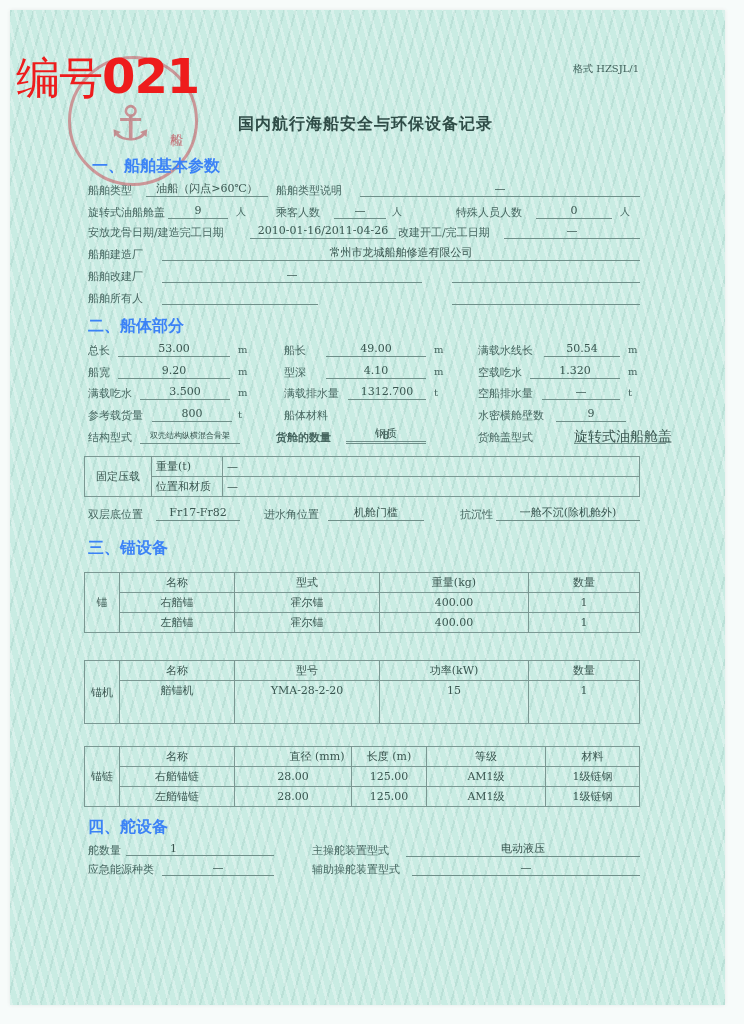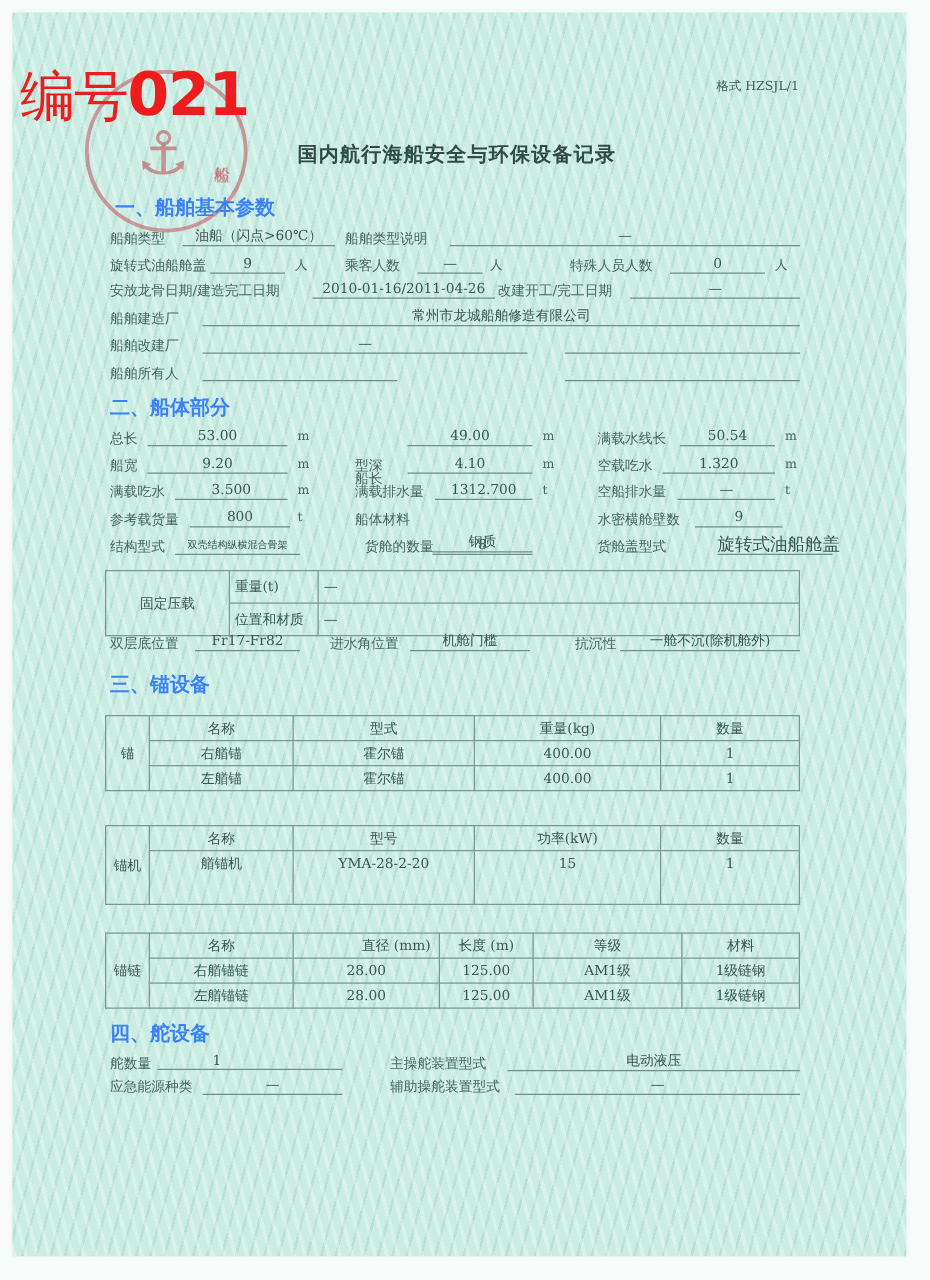--- a/index.html
+++ b/index.html
@@ -96,36 +96,36 @@
 <div class="abs val" style="left:140px;top:385px;width:90px;">3.500</div>
 <div class="abs unit" style="left:238px;top:387px;">m</div>
 
 <div class="abs lbl" style="left:88px;top:408px;">参考载货量</div>
 <div class="abs val" style="left:152px;top:407px;width:80px;">800</div>
 <div class="abs unit" style="left:238px;top:409px;">t</div>
 
 <div class="abs lbl" style="left:88px;top:430px;">结构型式</div>
 <div class="abs val" style="left:140px;top:429px;width:100px;font-size:8px;">双壳结构纵横混合骨架</div>
 
-<div class="abs lbl" style="left:284px;top:343px;margin-top:32px;">船长</div>
+<div class="abs lbl" style="left:284px;top:343px;">船长</div>
 <div class="abs val" style="left:326px;top:342px;width:100px;">49.00</div>
 <div class="abs unit" style="left:434px;top:344px;">m</div>
 
 <div class="abs lbl" style="left:284px;top:365px;">型深</div>
 <div class="abs val" style="left:326px;top:364px;width:100px;">4.10</div>
 <div class="abs unit" style="left:434px;top:366px;">m</div>
 
 <div class="abs lbl" style="left:284px;top:386px;">满载排水量</div>
 <div class="abs val" style="left:348px;top:385px;width:78px;">1312.700</div>
 <div class="abs unit" style="left:434px;top:387px;">t</div>
 
 <div class="abs lbl" style="left:284px;top:408px;">船体材料</div>
 <div class="abs val" style="left:346px;top:407px;width:80px;margin-top:20px;">钢质</div>
 
-<div class="abs lbl" style="left:292px;top:430px;">货舱的数量</div>
+<div class="abs lbl" style="left:276px;top:430px;font-weight:bold;">货舱的数量</div>
 <div class="abs val" style="left:346px;top:429px;width:80px;">8</div>
 
 <div class="abs lbl" style="left:478px;top:343px;">满载水线长</div>
 <div class="abs val" style="left:544px;top:342px;width:76px;">50.54</div>
 <div class="abs unit" style="left:628px;top:344px;">m</div>
 
 <div class="abs lbl" style="left:478px;top:365px;">空载吃水</div>
 <div class="abs val" style="left:530px;top:364px;width:90px;">1.320</div>
 <div class="abs unit" style="left:628px;top:366px;">m</div>
 
@@ -135,21 +135,21 @@
 
 <div class="abs lbl" style="left:478px;top:408px;">水密横舱壁数</div>
 <div class="abs val" style="left:556px;top:407px;width:70px;">9</div>
 
 <div class="abs lbl" style="left:478px;top:430px;">货舱盖型式</div>
 <div class="abs val" style="left:574px;top:429px;width:92px;font-size:14px;">旋转式油船舱盖</div>
 
 <table class="grid ballast" style="left:84px;top:456px;width:556px;">
   <tbody>
       <tr>
-    <td rowspan="2" style="width:66px;text-align:center;padding:16px;">固定压载</td>
+    <td rowspan="2" style="width:66px;text-align:center;padding:0;">固定压载</td>
     <td style="width:66px;">重量(t)</td>
     <td>—</td>
   </tr>
   <tr>
     <td>位置和材质</td>
     <td>—</td>
   </tr>
 </tbody>
   </table>
 

